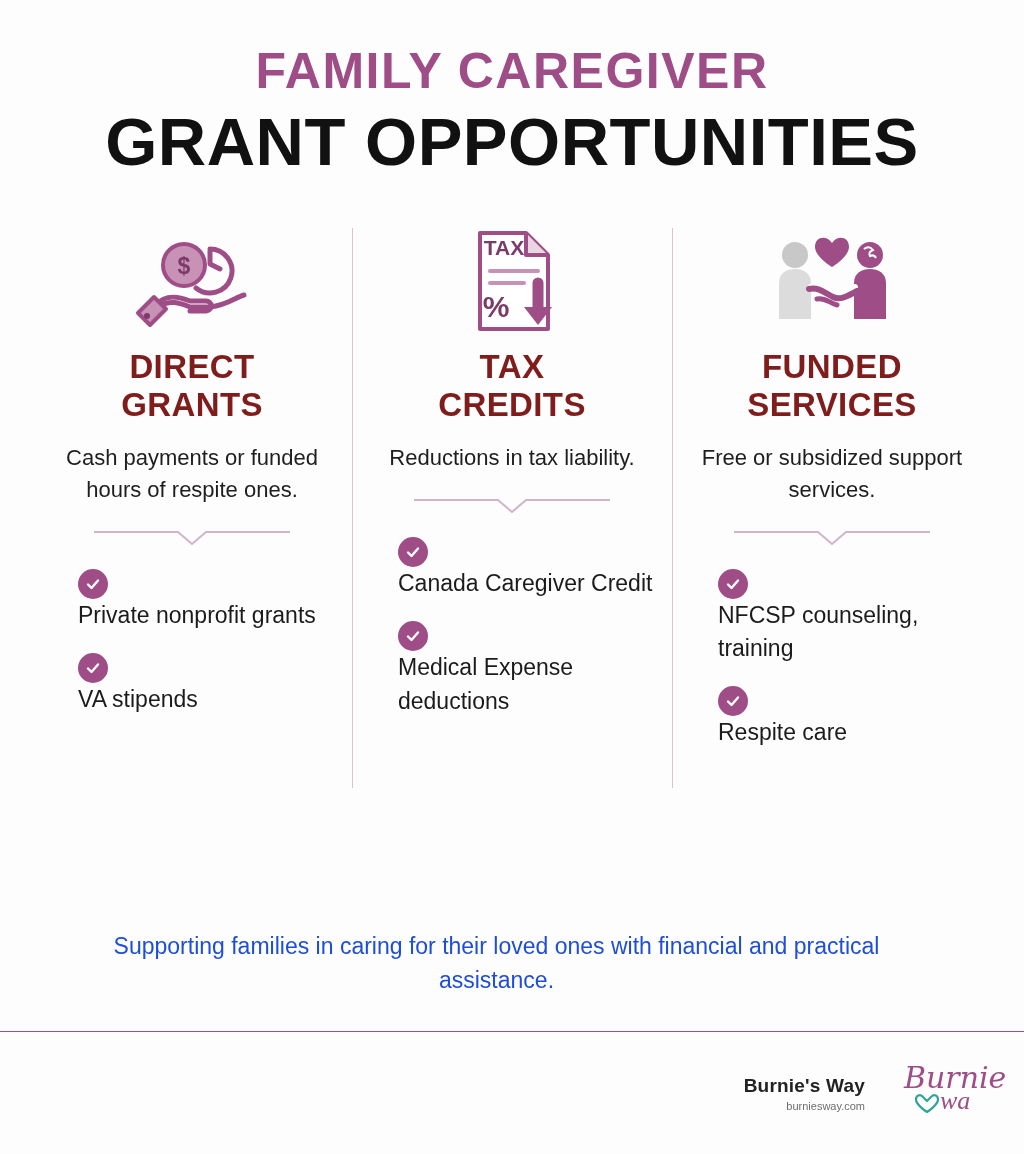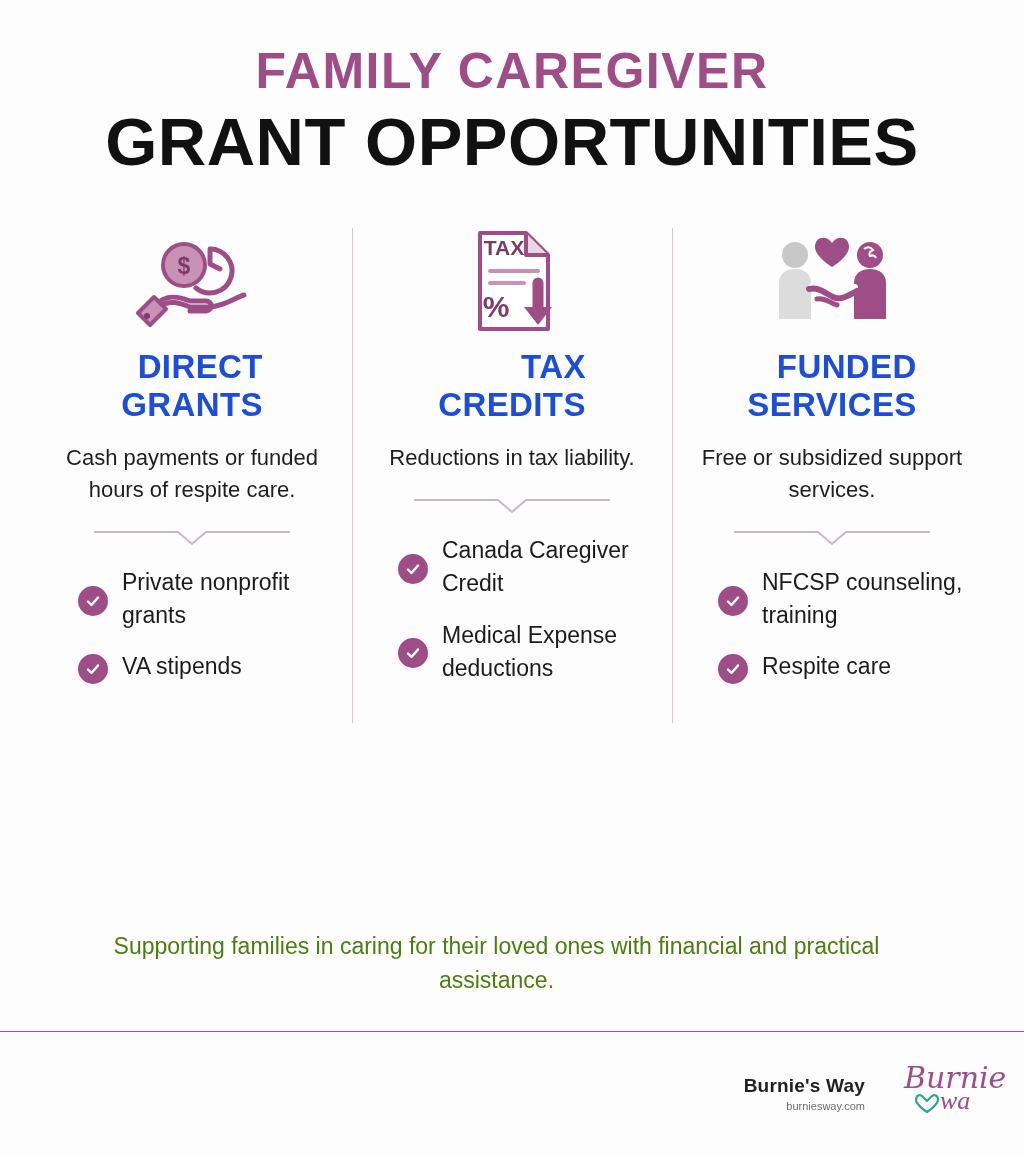--- a/index.html
+++ b/index.html
@@ -72,22 +72,22 @@
   .icon-wrap {
     height: 120px;
     display: flex;
     align-items: center;
     justify-content: center;
   }
 
   .col-title {
     font-size: 33px;
     font-weight: bold;
-    color: #1d4ed8;
-    text-align: right;
+    color: #7f1d1d;
+    text-align: center;
     line-height: 1.15;
     letter-spacing: 0.4px;
     margin-top: 6px;
   }
 
   .col-desc {
     margin-top: 18px;
     font-size: 22px;
     color: #1e1e1e;
     text-align: center;
@@ -100,22 +100,23 @@
     display: block;
   }
 
   .bullets {
     margin-top: 18px;
     width: 100%;
     padding-left: 30px;
   }
   .bullet {
     display: flex;
-    align-items: center;
+    align-items: flex-start;
     margin-bottom: 18px;
+    flex-direction: column;
   }
   .check {
     flex: 0 0 auto;
     width: 30px;
     height: 30px;
     border-radius: 50%;
     background: #9e4d86;
     display: flex;
     align-items: center;
     justify-content: center;
@@ -128,21 +129,21 @@
     color: #1b1b1b;
     line-height: 1.45;
   }
 
   
   .footer-note {
     margin-top: auto;
     padding: 0 101px 0 70px;
     text-align: center;
     font-size: 23px;
-    color: #4d7c0f;
+    color: #1d4ed8;
     line-height: 1.45;
   }
 
   .hr {
     margin-top: 34px;
     height: 1px;
     background: #9e4d86;
     width: 100%;
   }
 
@@ -229,21 +230,21 @@
           <path d="M26 80 C38 72 48 76 58 80 L78 80 C96 78 104 70 112 68" fill="none" stroke="#9e4d86" stroke-width="5" stroke-linecap="round" stroke-linejoin="round"></path>
 
           <path d="M6 86 L22 70 L34 82 L18 98 Z" fill="#c792b6" stroke="#9e4d86" stroke-width="4" stroke-linejoin="round"></path>
           <circle cx="15" cy="89" r="3" fill="#7b3a68"></circle>
         </svg>
       </div>
       <div class="col-title">
         <div>DIRECT</div>
         <div>GRANTS</div>
       </div>
-      <div class="col-desc">Cash payments or funded hours of respite care.</div>
+      <div class="col-desc">Cash payments or funded hours of respite ones.</div>
       <svg class="divider-svg" width="200" height="20" viewBox="0 0 200 20">
         <path d="M2 4 L86 4 L100 16 L114 4 L198 4" fill="none" stroke="#d0b4c8" stroke-width="2"></path>
       </svg>
       <div class="bullets">
         <div class="bullet">
           <span class="check">
             <svg width="16" height="16" viewBox="0 0 16 16">
                 <path d="M3 8.5 L6.5 12 L13 4.5" fill="none" stroke="#ffffff" stroke-width="2.4" stroke-linecap="round" stroke-linejoin="round"></path>
               </svg>
           </span>

